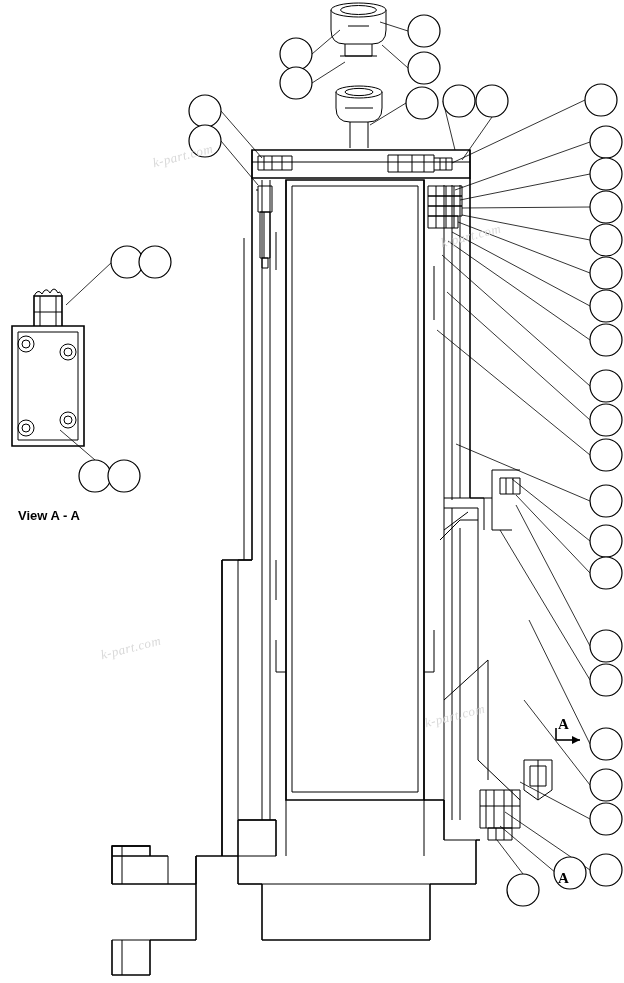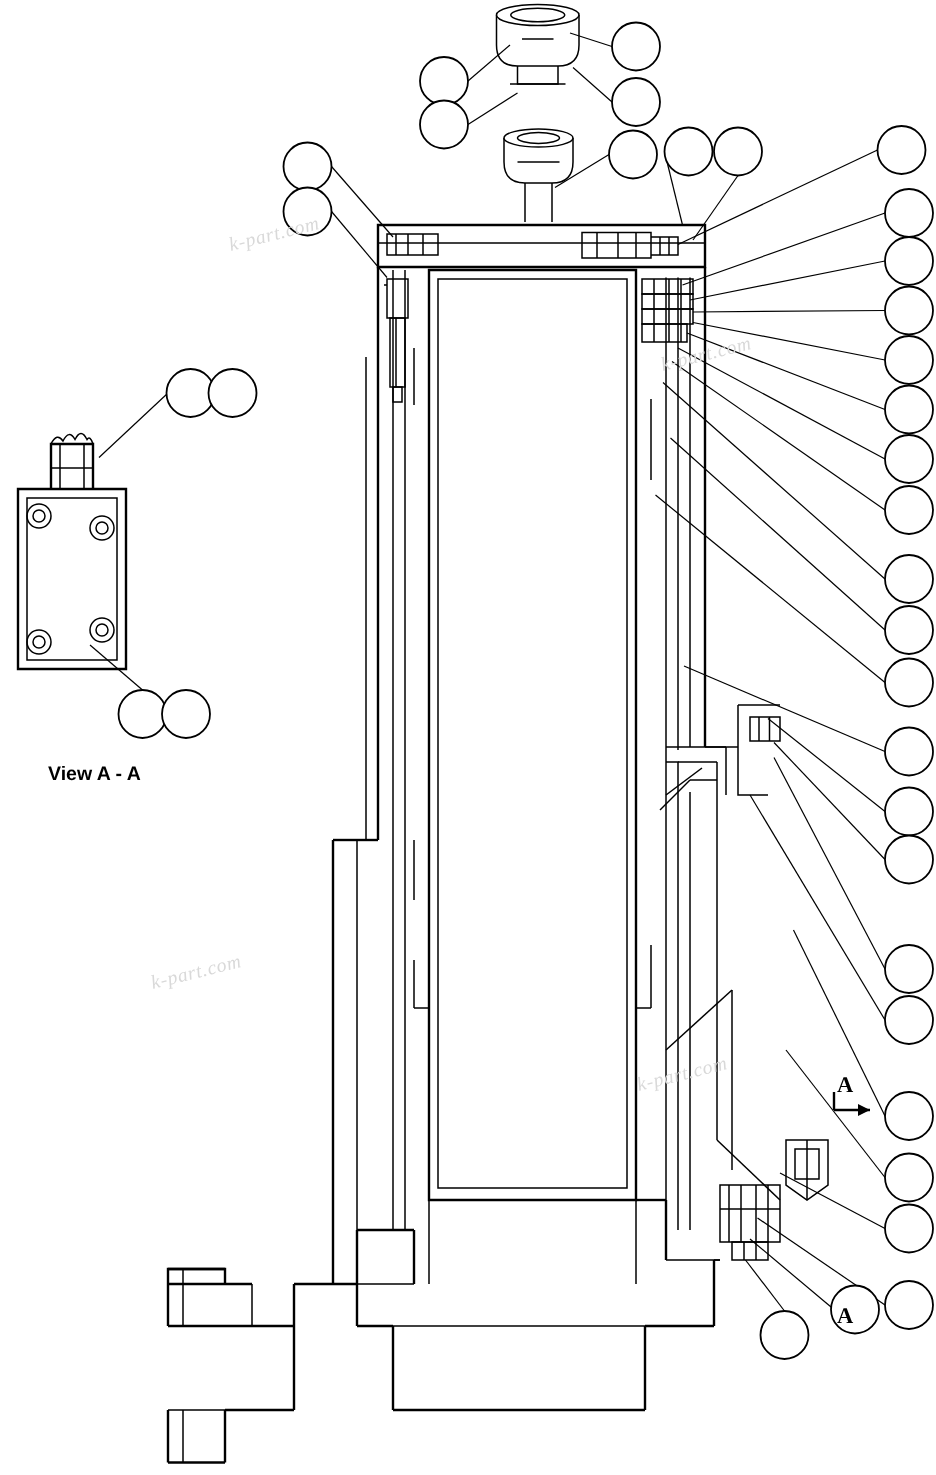--- a/index.html
+++ b/index.html
@@ -407,18 +407,18 @@
       </g>
   </svg>
 
   <div id="watermark-layer">
       <div class="wm" style="left: 152px; top: 148px; transform: rotate(-14deg);">k-part.com</div>
       <div class="wm" style="left: 440px; top: 228px; transform: rotate(-14deg);">k-part.com</div>
       <div class="wm" style="left: 100px; top: 640px; transform: rotate(-14deg);">k-part.com</div>
       <div class="wm" style="left: 424px; top: 708px; transform: rotate(-14deg);">k-part.com</div>
     </div>
 
-  <div class="label-text" style="left:32px; top:508px;text-align:right;">View A - A</div>
+  <div class="label-text" style="left:18px; top:508px;text-align:right;">View A - A</div>
 
   <div class="section-letter" style="left:558px; top:716px;">A</div>
   <div class="section-letter" style="left:558px; top:870px;">A</div>
 
 </div>
 
 </body></html>

